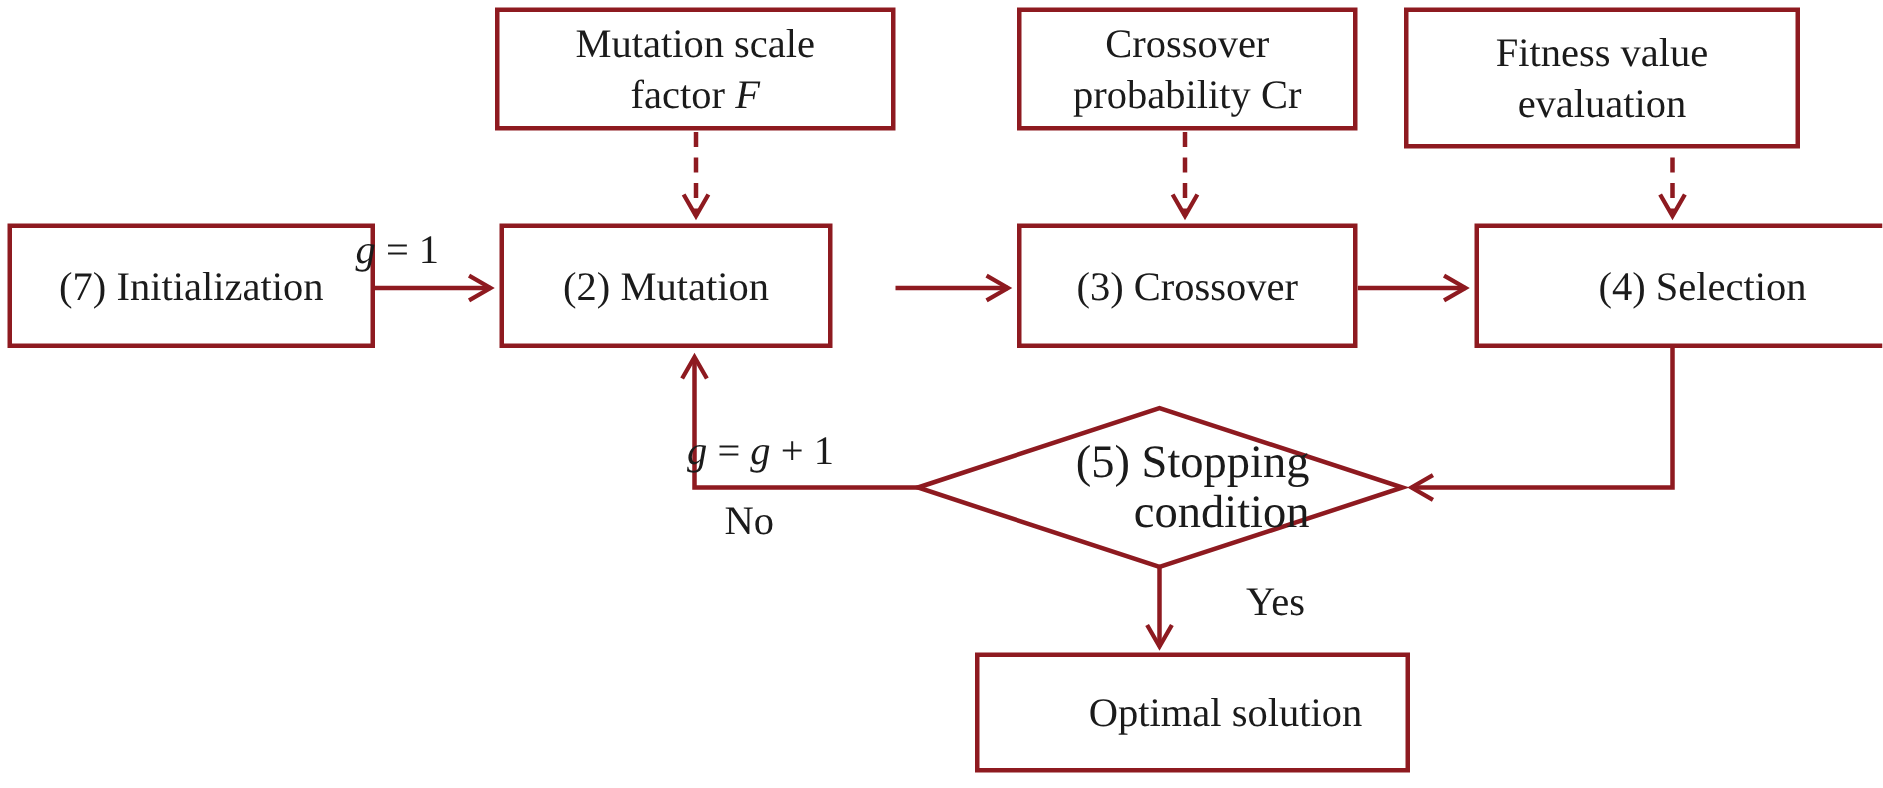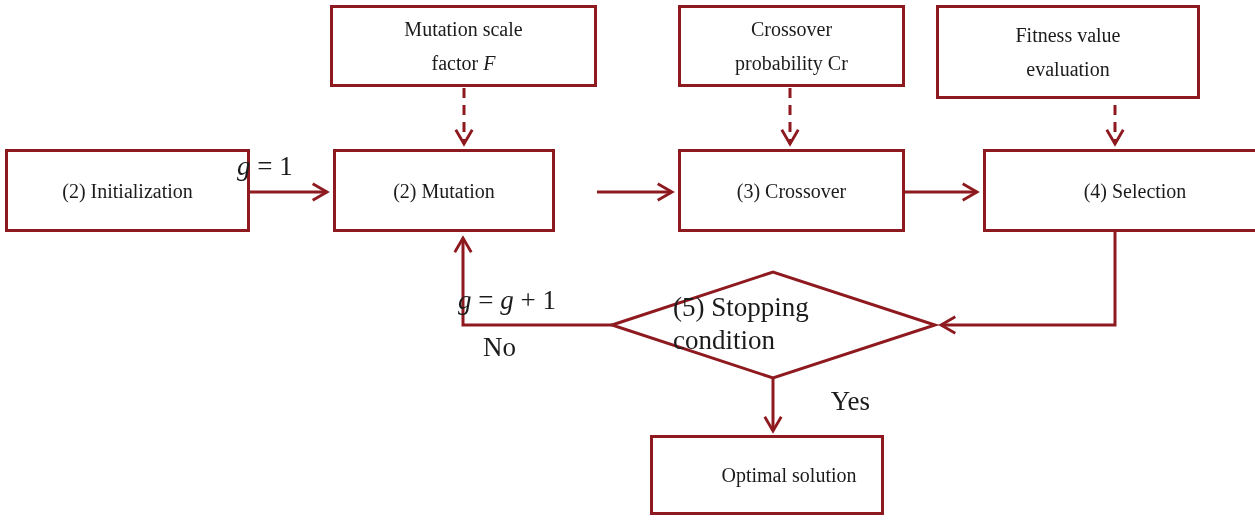--- a/index.html
+++ b/index.html
@@ -22,33 +22,33 @@
   }
   svg.connectors .dashed{stroke-dasharray:10 7;}
   svg.connectors polygon{stroke:var(--line-color);stroke-width:3;fill:none;}
   marker path{stroke:var(--line-color);}
   .box{
     position:absolute;
     border:3px solid var(--line-color);
     background:var(--bg-color);
     display:flex;flex-direction:column;align-items:center;justify-content:center;
     text-align:center;
-    font-size:20px;line-height:34px;
+    font-size:27px;line-height:34px;
     box-sizing:border-box;
   }
   .label{
     position:absolute;
     font-size:27px;line-height:32px;
     text-align:left;
     white-space:nowrap;
   }
   .diamond-label{
     position:absolute;
-    font-size:27px;line-height:33px;
-    text-align:left;
+    font-size:31px;line-height:33px;
+    text-align:right;
   }
   i{font-style:italic;}
 </style>
 </head>
 <body>
 
 <div class="canvas">
 
   <svg class="connectors" viewBox="0 0 1255 525">
     <defs>
@@ -81,38 +81,38 @@
   <div class="box" style="left:678px;top:5px;width:227px;height:82px;">
     <span>Crossover</span>
     <span>probability Cr</span>
   </div>
   <div class="box" style="left:936px;top:5px;width:264px;height:94px;">
     <span>Fitness value</span>
     <span>evaluation</span>
   </div>
 
   <div class="box" style="left:5px;top:149px;width:245px;height:83px;">
-    <span>(2) Initialization</span>
+    <span>(7) Initialization</span>
   </div>
   <div class="box" style="left:333px;top:149px;width:222px;height:83px;">
     <span>(2) Mutation</span>
   </div>
   <div class="box" style="left:678px;top:149px;width:227px;height:83px;">
     <span>(3) Crossover</span>
   </div>
   <div class="box" style="left:983px;top:149px;width:304px;height:83px;">
     <span>(4) Selection</span>
   </div>
 
   <div class="diamond-label" style="left:673px;top:291px;width:200px;">
     <div>(5) Stopping</div>
     <div>condition</div>
   </div>
 
-  <div class="box" style="left:650px;top:435px;width:234px;height:80px;padding-left:44px;">
+  <div class="box" style="left:650px;top:435px;width:290px;height:80px;padding-left:44px;">
     <span>Optimal solution</span>
   </div>
 
   <div class="label" style="left:237px;top:150px;width:106px;"><i>g</i><span> = 1</span></div>
 
   <div class="label" style="left:458px;top:284px;width:150px;"><i>g</i><span> = </span><i>g</i><span> + 1</span></div>
 
   <div class="label" style="left:483px;top:331px;width:100px;">No</div>
 
   <div class="label" style="left:790px;top:385px;width:80px;text-align:right;">Yes</div>

